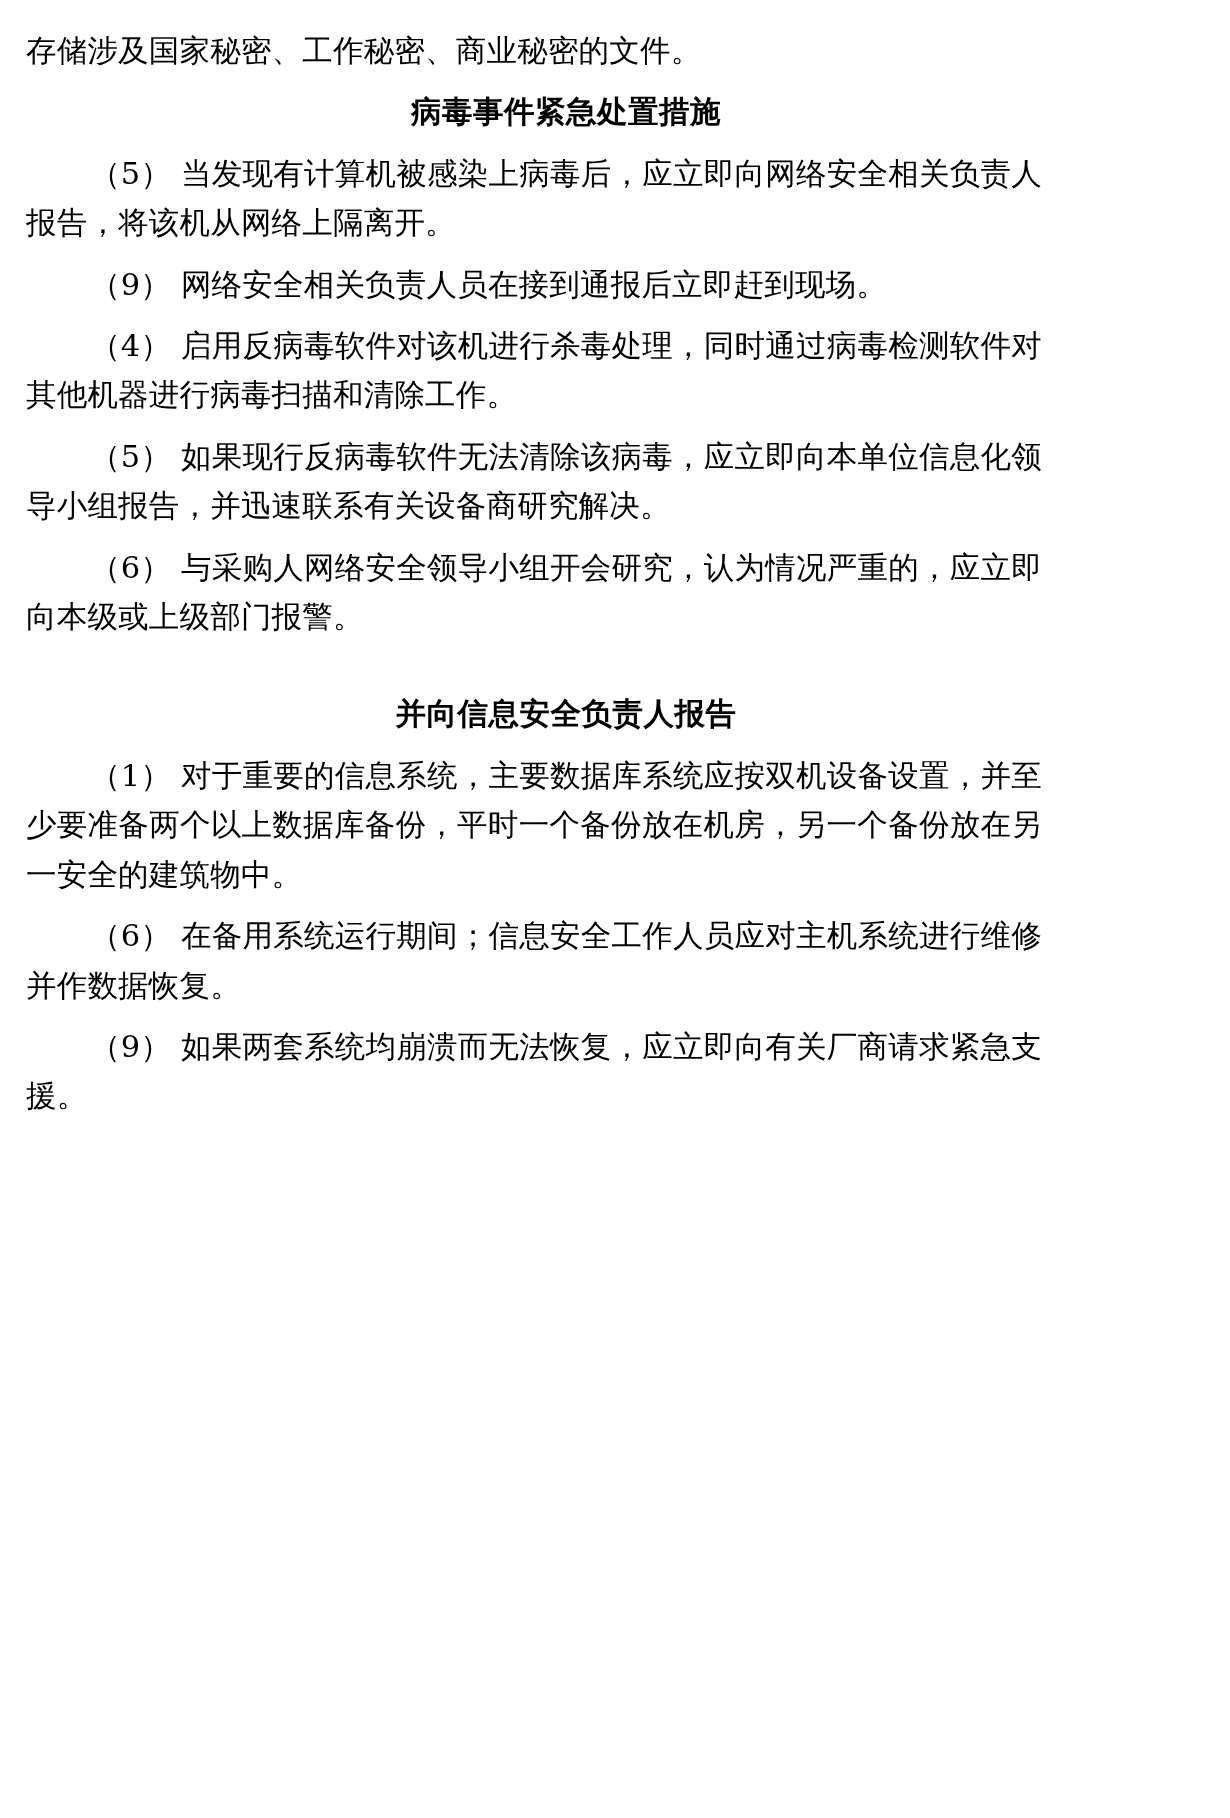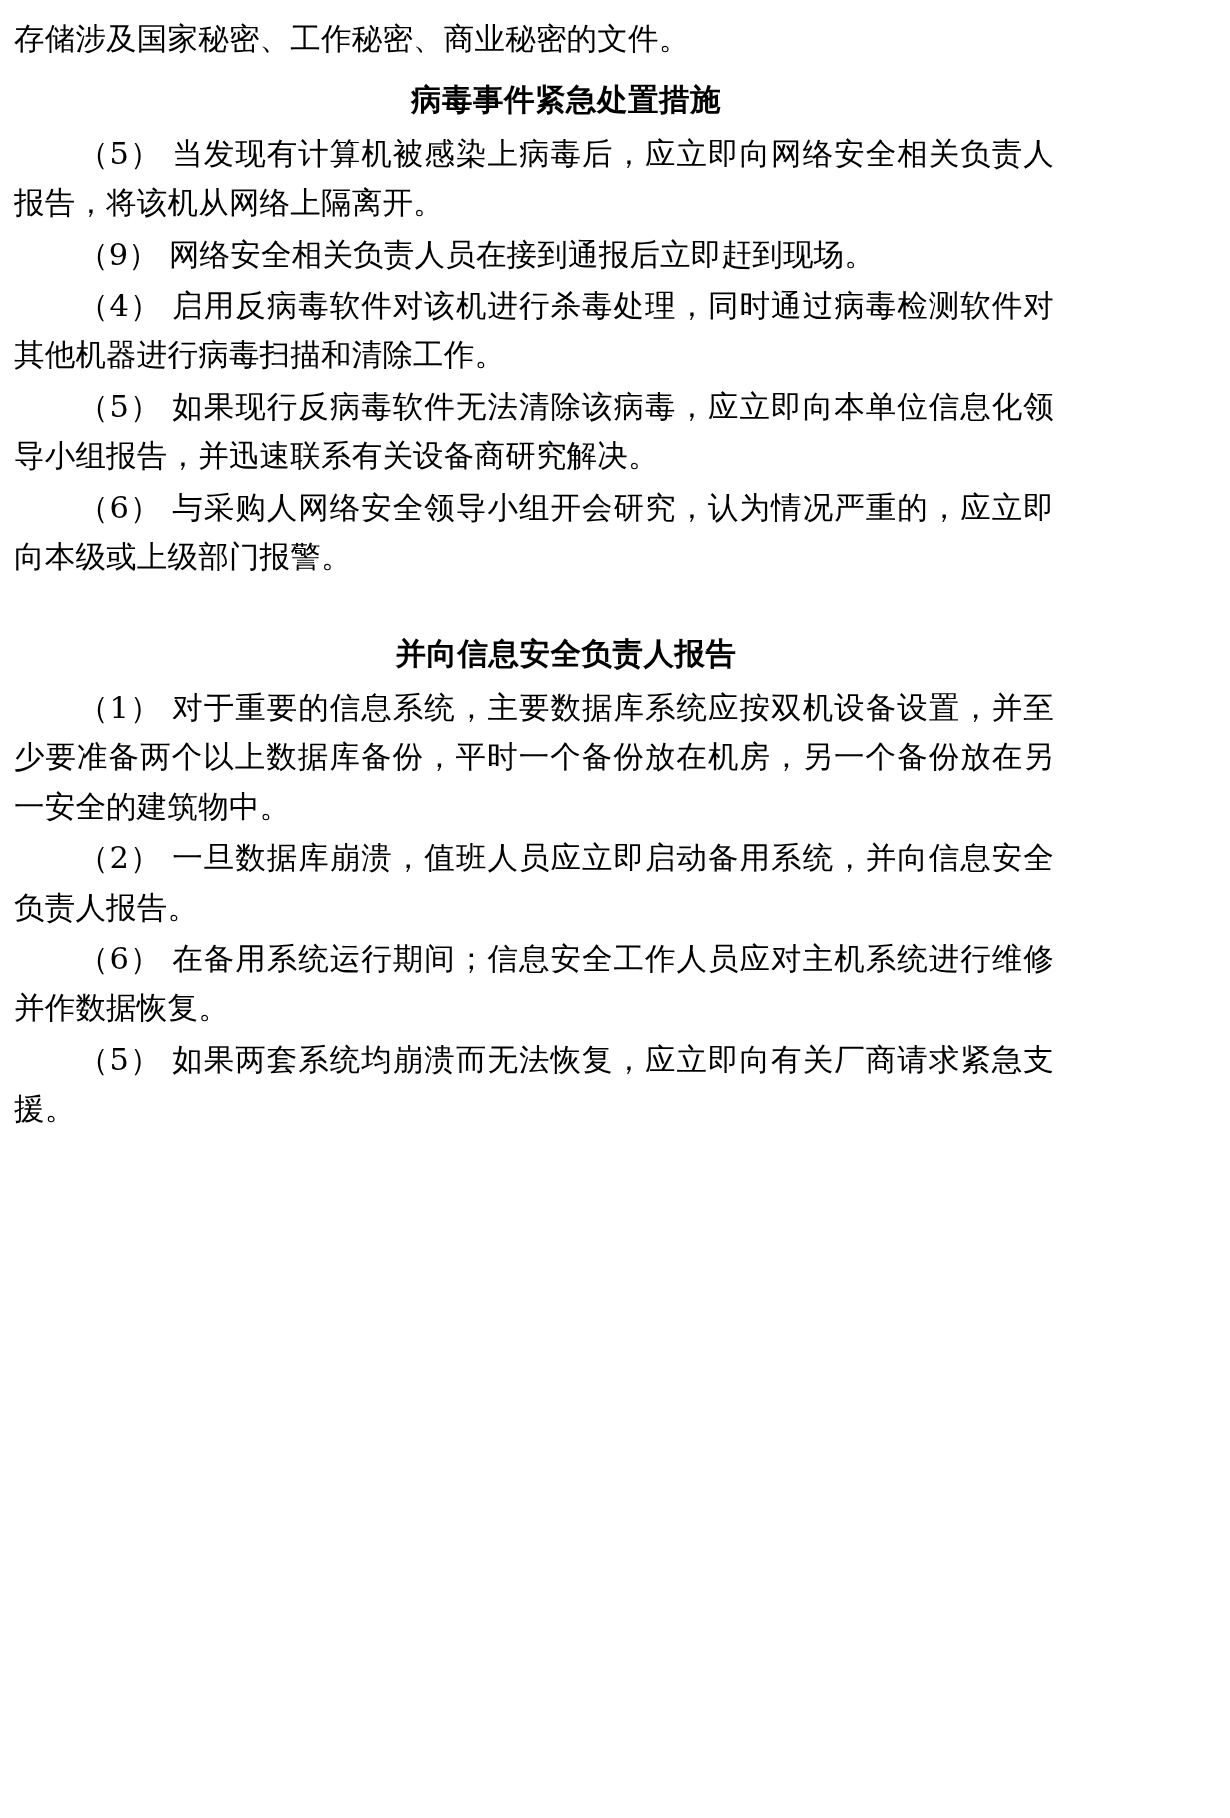--- a/index.html
+++ b/index.html
@@ -17,21 +17,21 @@
     width: 1230px;
     min-height: 1818px;
     box-sizing: border-box;
     padding: 14px 60px 40px 14px;
     background: #ffffff;
   }
   .doc-body {
     width: 1040px;
   }
   p {
-    margin: 0;
+    margin: 12px;
     padding: 0;
   }
   .para {
     font-size: 30.5px;
     line-height: 1.62;
     text-align: justify;
     text-justify: inter-ideograph;
     letter-spacing: 0.2px;
     margin-bottom: 2px;
   }
@@ -72,20 +72,19 @@
     <p class="para indent">（5） 如果现行反病毒软件无法清除该病毒，应立即向本单位信息化领导小组报告，并迅速联系有关设备商研究解决。</p>
 
     <p class="para indent">（6） 与采购人网络安全领导小组开会研究，认为情况严重的，应立即向本级或上级部门报警。</p>
 
     <div class="spacer"></div>
 
     <p class="heading">并向信息安全负责人报告</p>
 
     <p class="para indent">（1） 对于重要的信息系统，主要数据库系统应按双机设备设置，并至少要准备两个以上数据库备份，平时一个备份放在机房，另一个备份放在另一安全的建筑物中。</p>
 
-    <p class="para indent">（2） 一旦数据库崩溃，值班人员应立即启动备用系统，并向信息安全负责人报告。</p>
 
     <p class="para indent">（6） 在备用系统运行期间；信息安全工作人员应对主机系统进行维修并作数据恢复。</p>
 
-    <p class="para indent">（5） 如果两套系统均崩溃而无法恢复，应立即向有关厂商请求紧急支援。</p>
+    <p class="para indent">（9） 如果两套系统均崩溃而无法恢复，应立即向有关厂商请求紧急支援。</p>
 
   </div>
 </div>
 
 </body></html>

